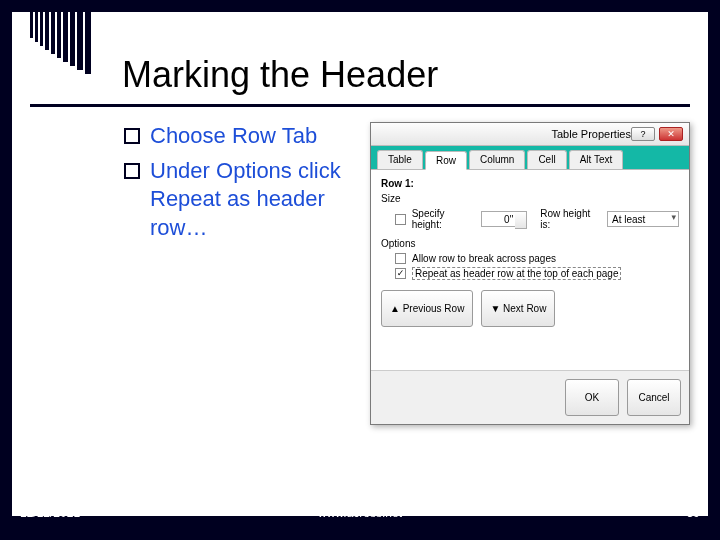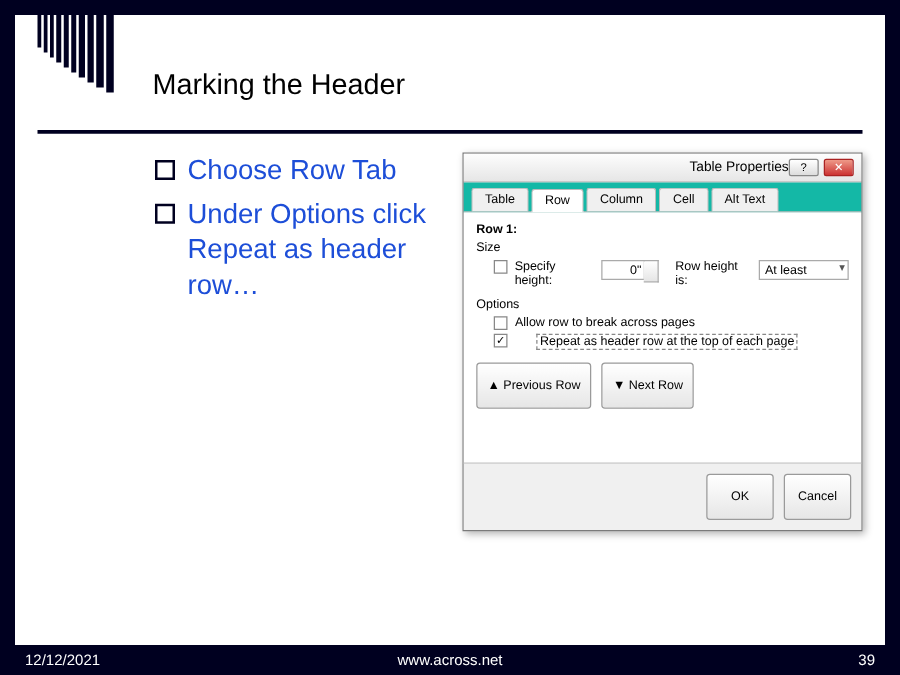--- a/index.html
+++ b/index.html
@@ -30,21 +30,21 @@
   .deco-bars span:nth-child(4){height:38px;width:4px}
   .deco-bars span:nth-child(5){height:42px;width:4px}
   .deco-bars span:nth-child(6){height:46px;width:4px}
   .deco-bars span:nth-child(7){height:50px;width:5px}
   .deco-bars span:nth-child(8){height:54px;width:5px}
   .deco-bars span:nth-child(9){height:58px;width:6px}
   .deco-bars span:nth-child(10){height:62px;width:6px}
   .slide-title {
     position: absolute;
     top: 42px; left: 110px;
-    font-size: 23px;
+    font-size: 36px;
     color: #000;
     font-weight: normal;
   }
   .title-rule {
     position: absolute;
     top: 92px; left: 18px; right: 18px;
     height: 3px; background: #000020;
   }
   .body-area {
     position: absolute;
@@ -128,20 +128,21 @@
     padding: 8px 10px 10px 10px;
     min-height: 200px;
   }
   .rowlabel { font-weight: bold; margin-bottom: 4px; }
   .group {
     margin: 4px 0 8px 0;
   }
   .grouplabel { margin-bottom: 4px; }
   .sizerow, .optrow {
     display: flex;
+    align-items: center;
     gap: 6px;
     margin: 3px 0 3px 14px;
     font-size: 10px;
   }
   .chk {
     width: 11px; height: 11px;
     border: 1px solid #888;
     background: #fff;
     display: inline-flex;
     align-items: center; justify-content: center;
@@ -174,39 +175,38 @@
     min-width: 72px;
   }
   .combo::after{
     content:"▾";
     position:absolute; right:2px; top:0;
     font-size:9px; color:#555;
   }
   .highlight {
     border: 1px dashed #888;
     padding: 0 2px;
-    margin-left: 17px;
   }
   .navbtns { margin-top: 10px; display:flex; gap:8px; }
   .btn {
     border: 1px solid #9a9a9a;
     background: linear-gradient(#fff,#e6e6e6);
     padding: 12px 8px;
     border-radius: 3px;
     font-size: 10px;
   }
   .dlg-footer {
     display:flex; justify-content:flex-end; gap:8px;
     padding: 8px;
     background:#f0f0f0;
     border-top:1px solid #ccc;
   }
   .footer {
     position: absolute;
-    left: 0; right: 0; bottom: 0;
+    left: 0; right: 0; bottom: 15px;
     height: 24px;
     display: flex;
     align-items: center;
     justify-content: space-between;
     padding: 4px 20px;
     color: #fff;
     font-size: 12px;
     margin-top: 41px;
   }
   .footer .mid { position:absolute; left:50%; transform:translateX(-50%); }

